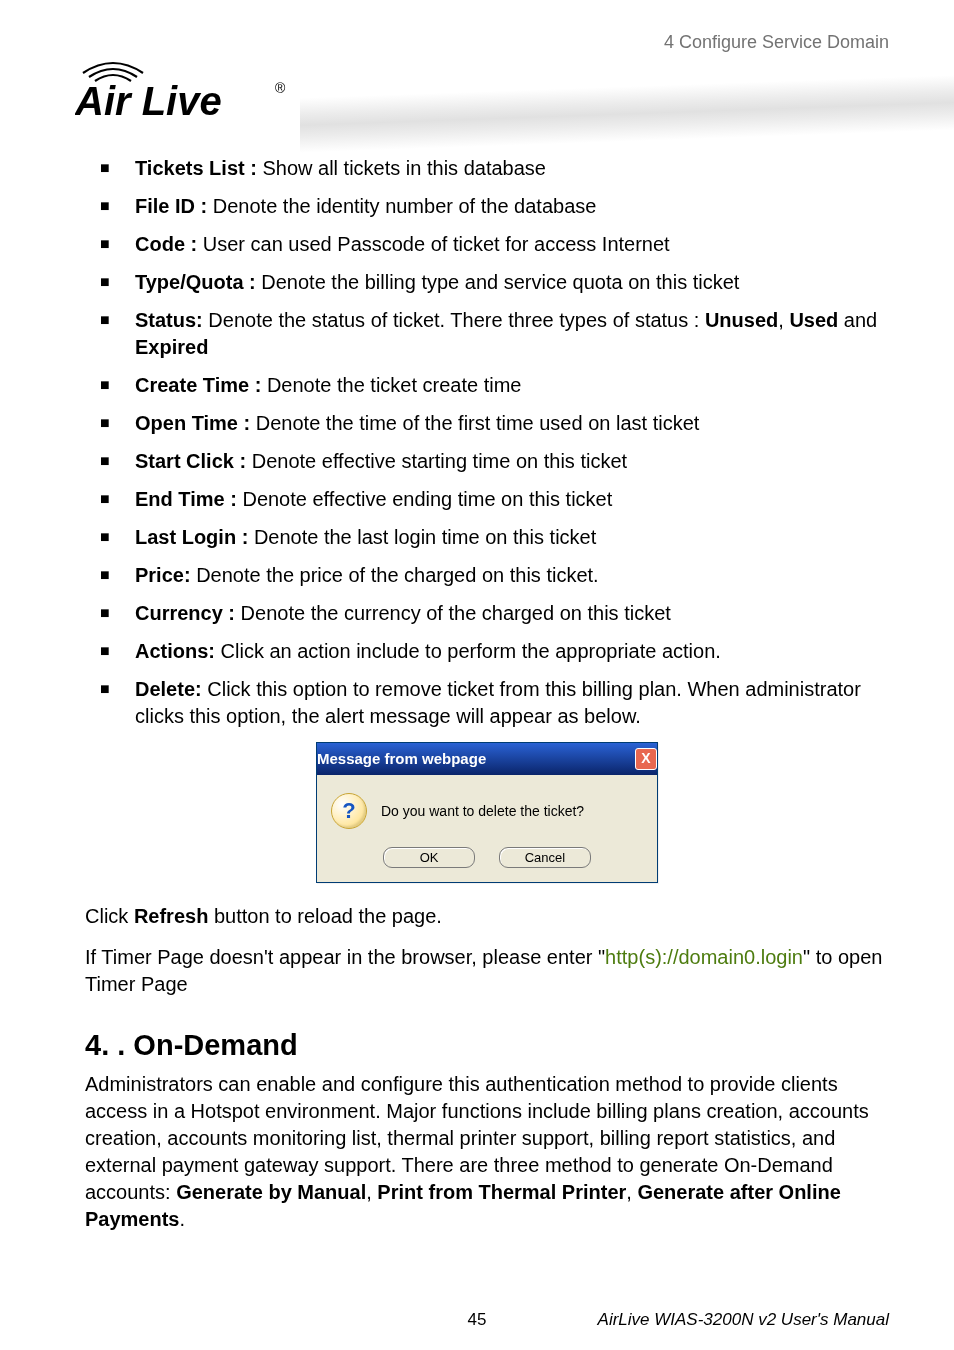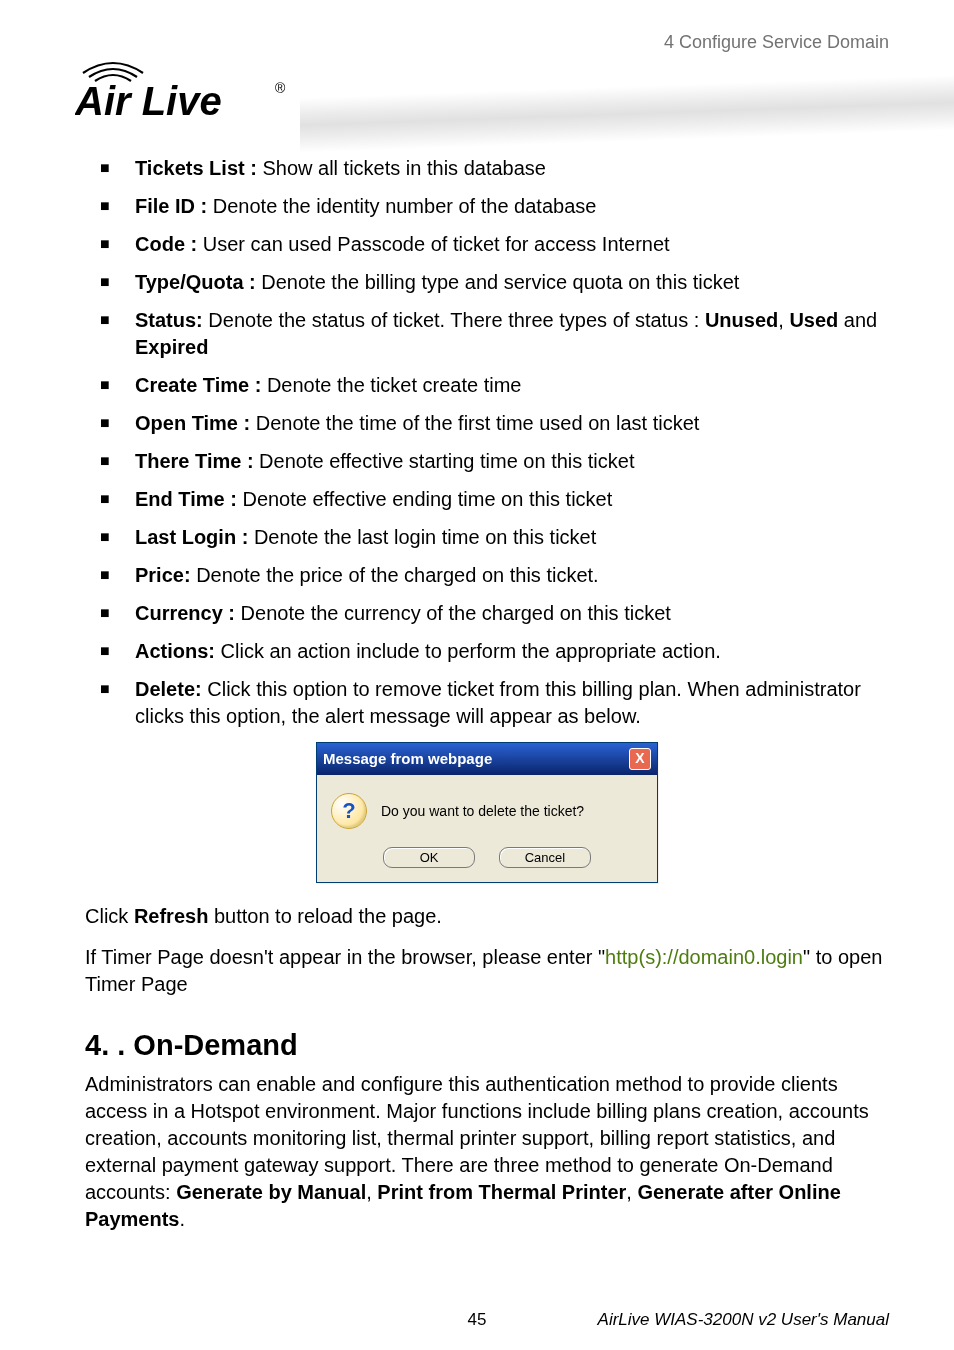--- a/index.html
+++ b/index.html
@@ -92,21 +92,21 @@
     width: 340px;
     text-align: left;
     font-family: Tahoma, Arial, sans-serif;
     font-size: 14px;
     box-shadow: 1px 1px 0 rgba(0,0,0,0.05);
   }
   .dialog-title {
     background: linear-gradient(180deg, #2a62d4 0%, #0a246a 100%);
     color: #fff;
     font-weight: bold;
-    padding: 4px 6px;
+    padding: 4px 0;
     display: flex;
     justify-content: space-between;
     align-items: center;
     height: 24px;
     font-size: 15px;
   }
   .dialog-title .closex {
     width: 20px;
     height: 20px;
     background: #e86850;
@@ -201,21 +201,21 @@
 
   <div class="content">
     <ul class="bullets">
       <li><span class="bold">Tickets List :</span><span>   Show all tickets in this database</span></li>
       <li><span class="bold">File ID :</span><span> Denote the identity number of the database</span></li>
       <li><span class="bold">Code :</span><span> User can used Passcode of ticket for access Internet</span></li>
       <li><span class="bold">Type/Quota :</span><span> Denote the billing type and service quota on this ticket</span></li>
       <li><span class="bold">Status:</span><span> Denote the status of ticket. There three types of status : </span><span class="bold">Unused</span><span>, </span><span class="bold">Used</span><span> and </span><span class="bold">Expired</span></li>
       <li><span class="bold">Create Time :</span><span> Denote the ticket create time</span></li>
       <li><span class="bold">Open Time :</span><span> Denote the time of the first time used on last ticket</span></li>
-      <li><span class="bold">There Time :</span><span> Denote effective starting time on this ticket</span></li>
+      <li><span class="bold">Start Click :</span><span> Denote effective starting time on this ticket</span></li>
       <li><span class="bold">End Time :</span><span> Denote effective ending time on this ticket</span></li>
       <li><span class="bold">Last Login :</span><span> Denote the last login time on this ticket</span></li>
       <li><span class="bold">Price:</span><span> Denote the price of the charged on this ticket.</span></li>
       <li><span class="bold">Currency :</span><span> Denote the currency of the charged on this ticket</span></li>
       <li><span class="bold">Actions:</span><span> Click an action include to perform the appropriate action.</span></li>
       <li><span class="bold">Delete:</span><span> Click this option to remove ticket from this billing plan. When administrator clicks this option, the alert message will appear as below.</span></li>
     </ul>
 
     <div class="dialog-wrap">
       <div class="dialog">

